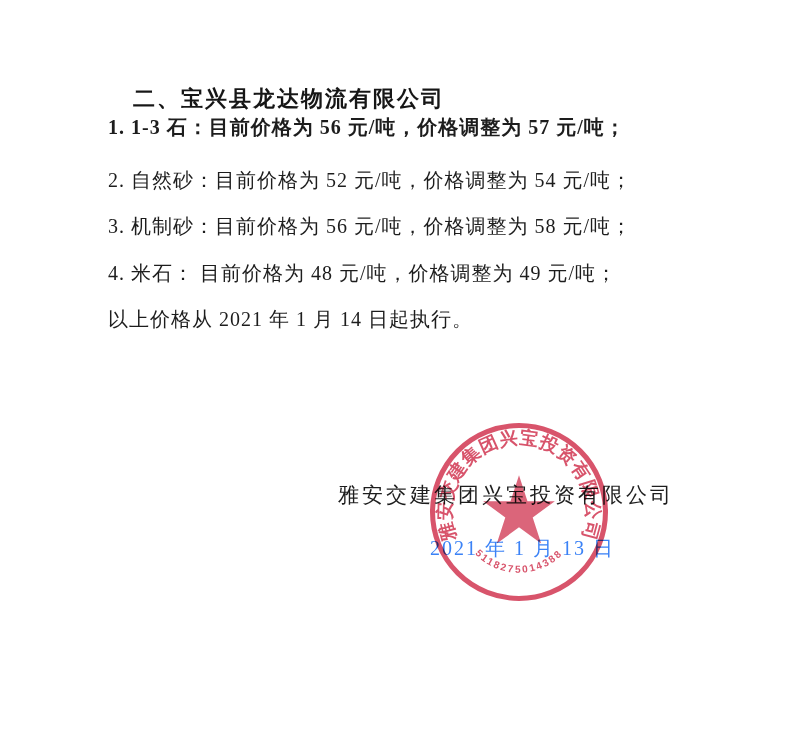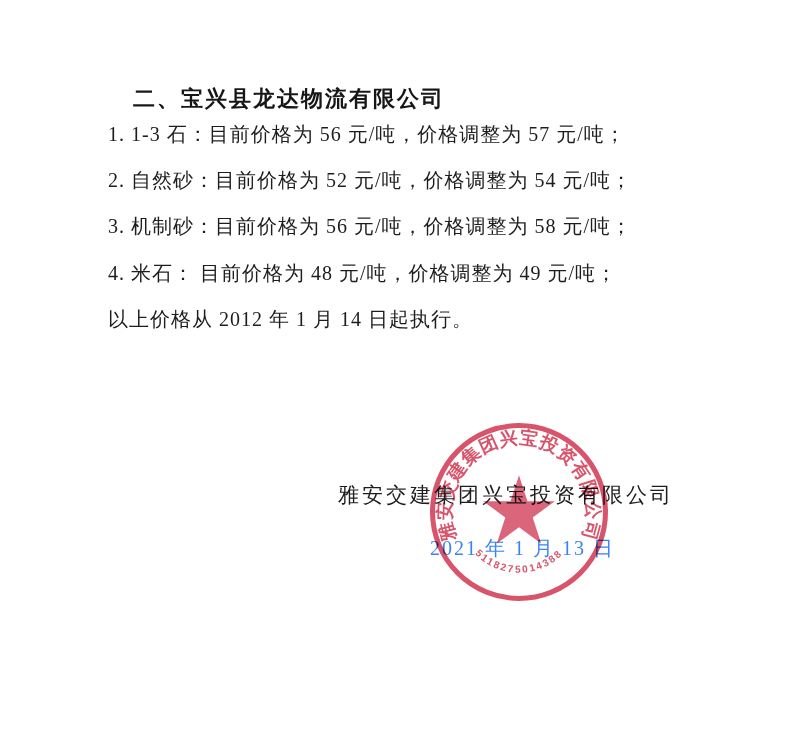--- a/index.html
+++ b/index.html
@@ -26,21 +26,21 @@
   }
   .line {
     position: absolute;
     left: 108px;
     margin: 0;
     font-size: 20px;
     letter-spacing: 1px;
     white-space: pre;
     color: #1d1d1d;
   }
-  .l1 { top: 121px; }
+  .l1 { top: 114px; font-weight: bold; }
   .l2 { top: 167px; text-align: center; }
   .l3 { top: 213px; text-align: right; }
   .l4 { top: 260px; }
   .l5 { top: 306px; }
   .sig-company {
     position: absolute;
     left: 338px;
     top: 481px;
     font-size: 21px;
     letter-spacing: 3px;
@@ -83,21 +83,21 @@
 <body>
 
 <div class="page">
 
   <h2 class="heading">二、宝兴县龙达物流有限公司</h2>
 
   <p class="line l1">1. 1-3 石：目前价格为 56 元/吨，价格调整为 57 元/吨；</p>
   <p class="line l2">2. 自然砂：目前价格为 52 元/吨，价格调整为 54 元/吨；</p>
   <p class="line l3">3. 机制砂：目前价格为 56 元/吨，价格调整为 58 元/吨；</p>
   <p class="line l4">4. 米石： 目前价格为 48 元/吨，价格调整为 49 元/吨；</p>
-  <p class="line l5">以上价格从 2012 年 1 月 14 日起执行。</p>
+  <p class="line l5">以上价格从 2021 年 1 月 14 日起执行。</p>
 
   <div class="sig-company">雅安交建集团兴宝投资有限公司</div>
   <div class="sig-date">2021 年 1 月 13 日</div>
 
   <svg class="seal" viewBox="0 0 200 200" xmlns="http://www.w3.org/2000/svg">
     <defs>
       <path id="arc-top" d="M 31.6,128.3 A 74,74 0 1 1 168.4,128.3" fill="none"></path>
       <path id="arc-bottom" d="M 42.8,133 A 66,66 0 0 0 157.2,133" fill="none"></path>
     </defs>
 

